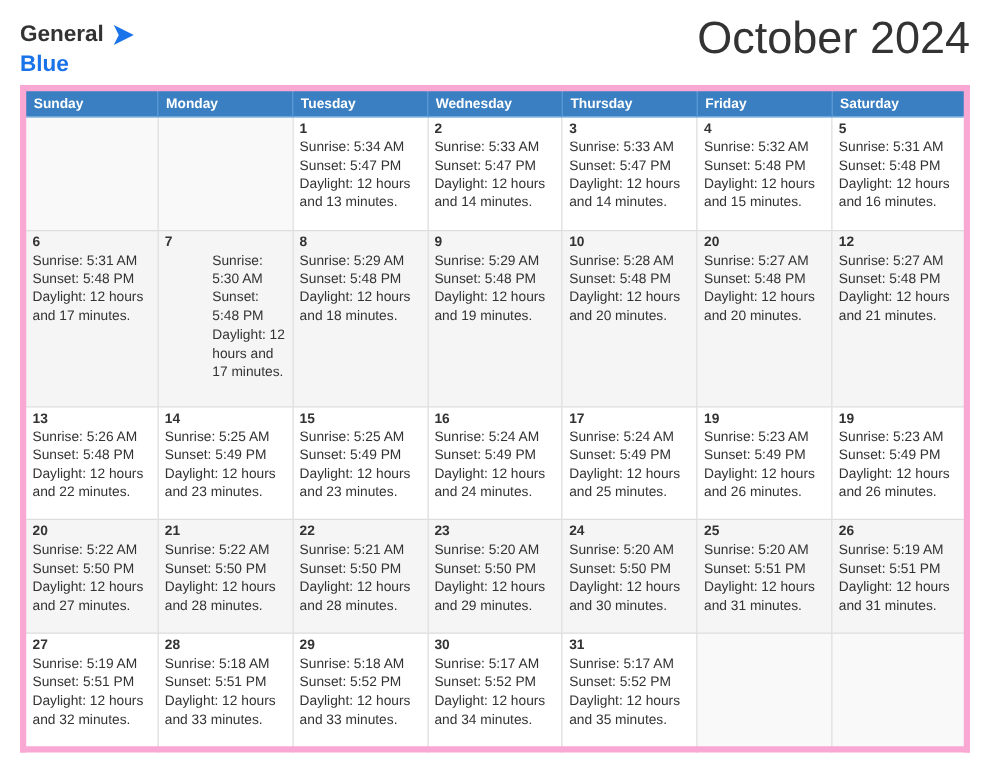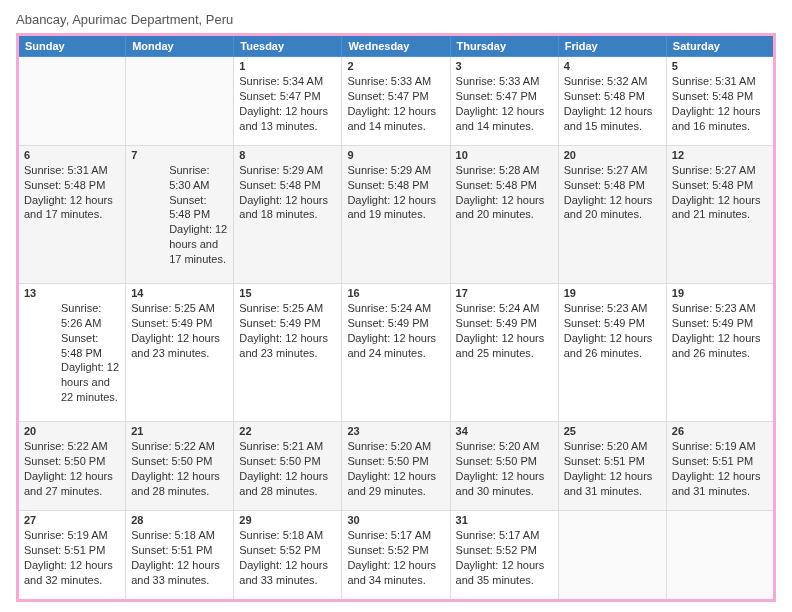--- a/index.html
+++ b/index.html
@@ -49,21 +49,21 @@
       font-weight: 300;
       color: #333;
       line-height: 1.1;
     }
     .location-title {
       font-size: 13px;
       color: #555;
       margin-top: 2px;
     }
     .calendar {
-      border: 3px solid #f9a8d4;
+      border: 5px solid #f9a8d4;
       border-collapse: collapse;
       width: 100%;
       flex: 1;
     }
     .calendar th {
       background: #3a7fc1;
       color: #fff;
       font-size: 11px;
       font-weight: bold;
       padding: 4px 6px;
@@ -96,22 +96,34 @@
     }
     .row-shade td {
       background: #f5f5f5;
     }
   </style>
 </head>
 <body>
 
 <div class="page">
   <div class="header">
+    <div class="logo">
+      <div>
+        <div style="display:flex;align-items:center;">
+          <span class="logo-text logo-general">General</span>
+
+          <svg class="logo-icon" viewBox="0 0 28 28">
+            <polygon points="6,6 22,14 6,22 10,14" fill="#1a73e8"></polygon>
+          </svg>
+        </div>
+        <div class="logo-text logo-blue">Blue</div>
+      </div>
+    </div>
     <div class="title-section">
-      <div class="location-title">Abancay, Apurimac Department, Peru</div>
+      <div class="month-title">October 2024</div>
     </div>
   </div>
 
   <table class="calendar">
     <thead>
       <tr>
         <th>Sunday</th>
         <th>Monday</th>
         <th>Tuesday</th>
         <th>Wednesday</th>
@@ -195,21 +207,21 @@
           <td>
             <div class="day-num">12</div>
             <div class="day-info" style="white-space: pre-line;">Sunrise: 5:27 AM
 Sunset: 5:48 PM
 Daylight: 12 hours and 21 minutes.</div>
           </td>
         </tr>
         <tr>
           <td>
             <div class="day-num">13</div>
-            <div class="day-info" style="white-space: pre-line; margin-left: 37px;">Sunrise: 5:26 AM
+            <div class="day-info" style="white-space: pre-line;">Sunrise: 5:26 AM
 Sunset: 5:48 PM
 Daylight: 12 hours and 22 minutes.</div>
           </td>
           <td>
             <div class="day-num">14</div>
             <div class="day-info" style="white-space: pre-line;">Sunrise: 5:25 AM
 Sunset: 5:49 PM
 Daylight: 12 hours and 23 minutes.</div>
           </td>
           <td>
@@ -262,21 +274,21 @@
 Sunset: 5:50 PM
 Daylight: 12 hours and 28 minutes.</div>
           </td>
           <td>
             <div class="day-num">23</div>
             <div class="day-info" style="white-space: pre-line;">Sunrise: 5:20 AM
 Sunset: 5:50 PM
 Daylight: 12 hours and 29 minutes.</div>
           </td>
           <td>
-            <div class="day-num">34</div>
+            <div class="day-num">24</div>
             <div class="day-info" style="white-space: pre-line;">Sunrise: 5:20 AM
 Sunset: 5:50 PM
 Daylight: 12 hours and 30 minutes.</div>
           </td>
           <td>
             <div class="day-num">25</div>
             <div class="day-info" style="white-space: pre-line;">Sunrise: 5:20 AM
 Sunset: 5:51 PM
 Daylight: 12 hours and 31 minutes.</div>
           </td>

